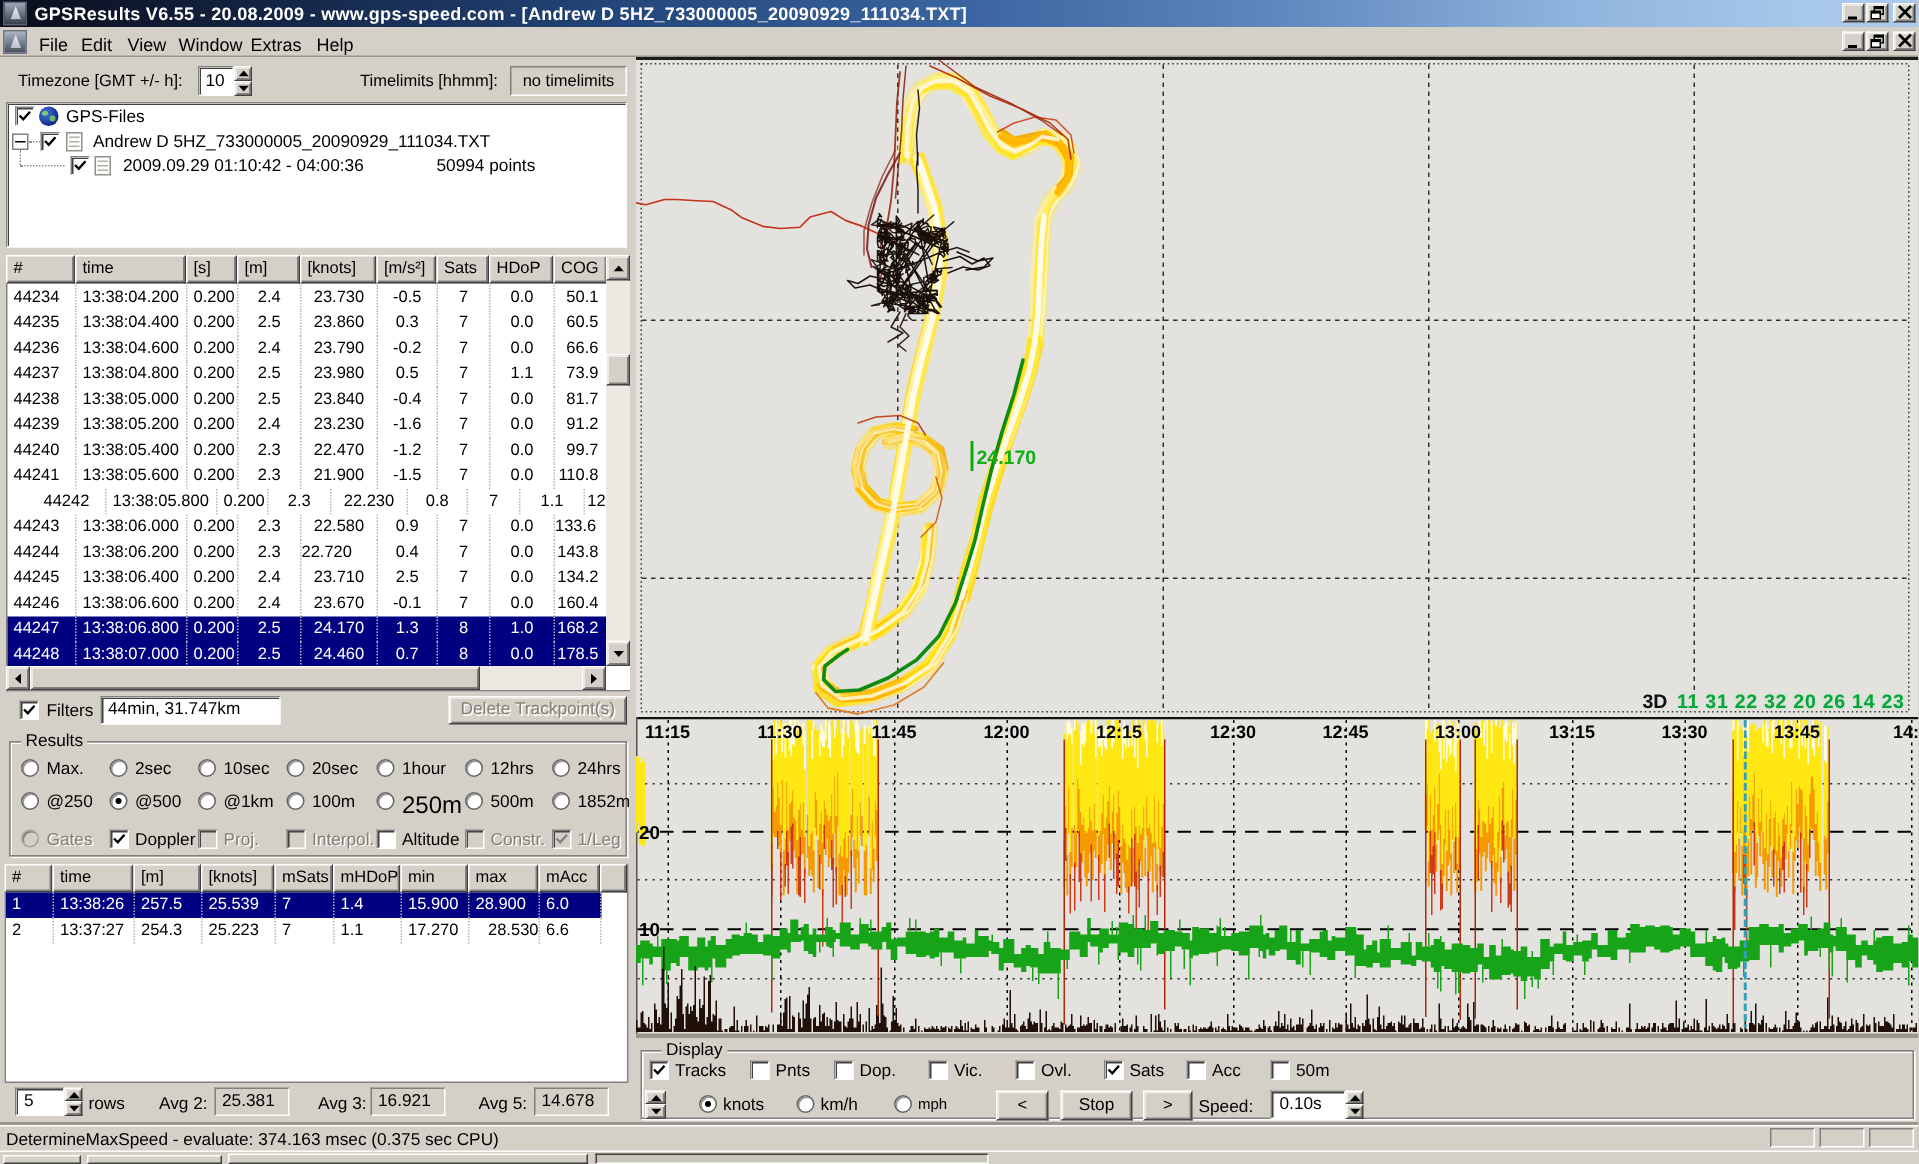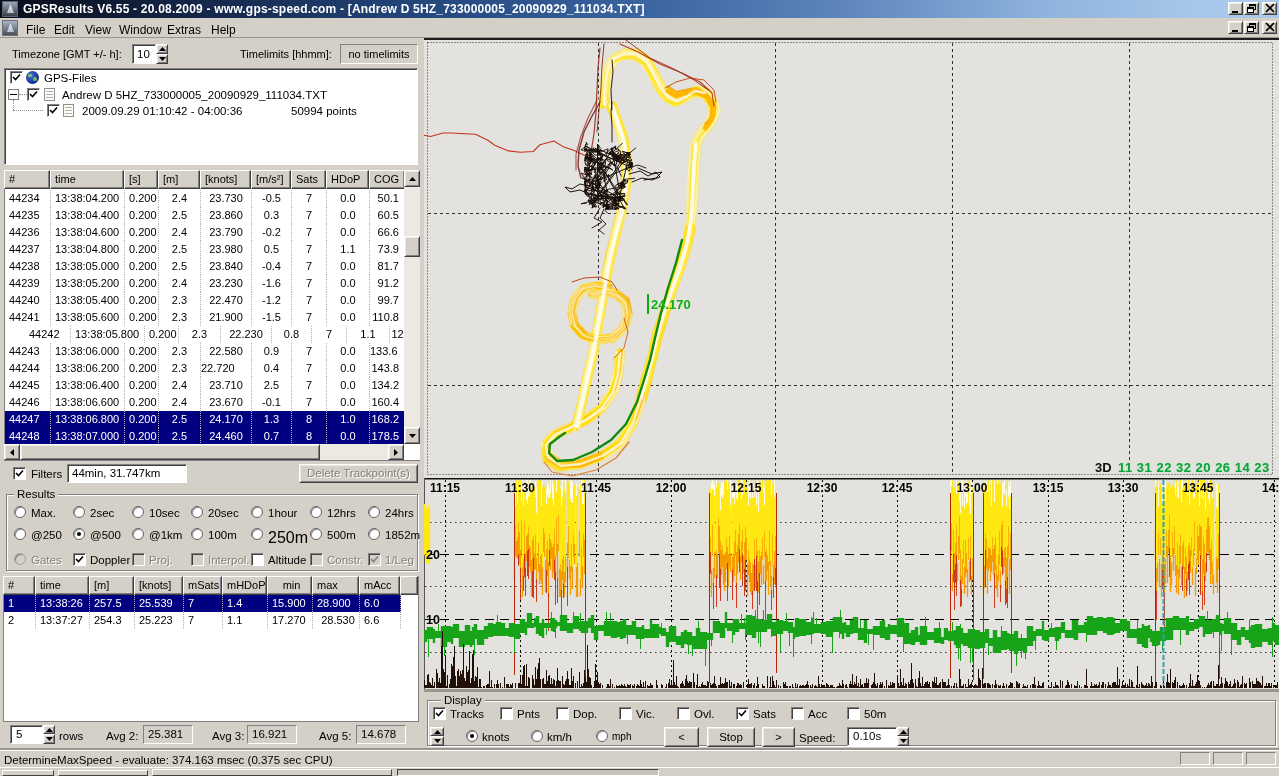--- a/index.html
+++ b/index.html
@@ -383,21 +383,21 @@
   </div>
 <div class="abs lbl" style="left:385px;top:554px;color:#848078;text-shadow:1px 1px 0 #fff;font-size:11.5px">1/Leg</div>
 <div class="abs" style="left:3px;top:576px;width:416px;height:146px;background:#fff;border:1px solid #808080"></div>
 <div class="row" style="left:3px;top:576px">
     <div class="hcell" style="width:32px;text-align:left;padding-left:4px">#</div>
     <div class="hcell" style="width:54px;text-align:left;padding-left:4px">time</div>
     <div class="hcell" style="width:45px;text-align:left;padding-left:4px">[m]</div>
     <div class="hcell" style="width:49px;text-align:left;padding-left:4px">[knots]</div>
     <div class="hcell" style="width:39px;text-align:left;padding-left:4px">mSats</div>
     <div class="hcell" style="width:45px;text-align:left;padding-left:4px">mHDoP</div>
-    <div class="hcell" style="width:45px;text-align:center;padding-left:4px">min</div>
+    <div class="hcell" style="width:45px;text-align:left;padding-left:4px">min</div>
     <div class="hcell" style="width:47px;text-align:left;padding-left:4px">max</div>
     <div class="hcell" style="width:41px;text-align:left;padding-left:4px">mAcc</div>
     <div class="hcell" style="width:18px;text-align:left;padding-left:4px"></div>
   </div>
 <div class="row" style="left:4px;top:595px;background:#000080;color:#fff">
     <div class="dcell" style="width:32px;text-align:left;padding-left:4px">1</div>
     <div class="dcell" style="width:54px;text-align:left;padding-left:4px">13:38:26</div>
     <div class="dcell" style="width:45px;text-align:left;padding-left:4px">257.5</div>
     <div class="dcell" style="width:49px;text-align:left;padding-left:4px">25.539</div>
     <div class="dcell" style="width:39px;text-align:left;padding-left:4px">7</div>
@@ -407,21 +407,21 @@
     <div class="dcell" style="width:41px;text-align:left;padding-left:4px">6.0</div>
   </div>
 <div class="row" style="left:4px;top:612px;">
     <div class="dcell" style="width:32px;text-align:left;padding-left:4px">2</div>
     <div class="dcell" style="width:54px;text-align:left;padding-left:4px">13:37:27</div>
     <div class="dcell" style="width:45px;text-align:left;padding-left:4px">254.3</div>
     <div class="dcell" style="width:49px;text-align:left;padding-left:4px">25.223</div>
     <div class="dcell" style="width:39px;text-align:left;padding-left:4px">7</div>
     <div class="dcell" style="width:45px;text-align:left;padding-left:4px">1.1</div>
     <div class="dcell" style="width:45px;text-align:left;padding-left:4px">17.270</div>
-    <div class="dcell" style="width:47px;text-align:center;padding-left:4px">28.530</div>
+    <div class="dcell" style="width:47px;text-align:right;padding-left:4px">28.530</div>
     <div class="dcell" style="width:41px;text-align:left;padding-left:4px">6.6</div>
   </div>
 <div class="abs sunk" style="left:10px;top:725px;width:33px;height:19px">
     <div style="padding:2px 0 0 5px;font-size:11.5px">5</div>
   </div>
 <div class="abs btn" style="left:43px;top:725px;width:12px;height:9px;display:flex;align-items:center;justify-content:center">
     <svg width="7" height="4" viewBox="0 0 7 4">
       <path d="M3.5 0 L7 4 L0 4 Z" fill="#000"></path>
     </svg>
   </div>

